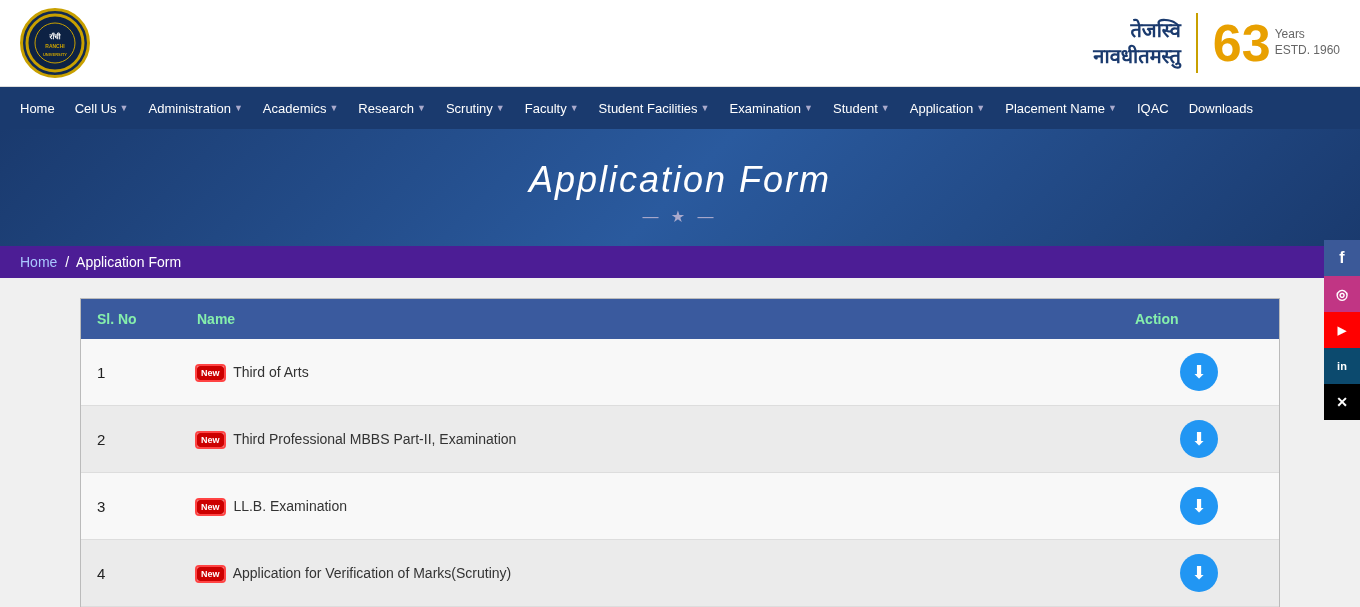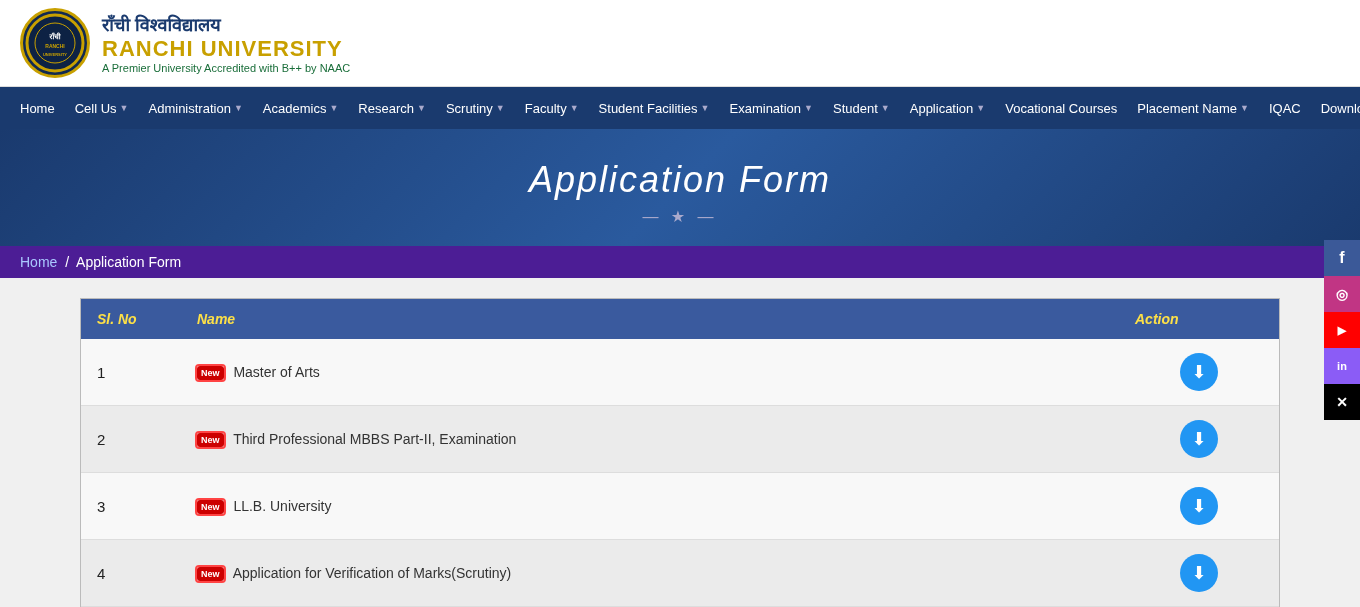--- a/index.html
+++ b/index.html
@@ -163,26 +163,25 @@
       overflow: hidden;
     }
     table {
       width: 100%;
       border-collapse: collapse;
     }
     thead tr {
       background: #3a5a9e;
     }
     thead th {
-      color: #fde047;
+      color: #86efac;
       font-size: 14px;
       font-weight: bold;
       padding: 12px 16px;
       text-align: left;
-      font-style: italic;
     }
     thead th.action-col {
       width: 160px;
     }
     thead th.sl-col {
       width: 100px;
     }
     tbody tr {
       border-bottom: 1px solid #ddd;
     }
@@ -258,21 +257,21 @@
       justify-content: center;
       color: #fff;
       font-size: 16px;
       font-weight: bold;
       cursor: pointer;
       text-decoration: none;
     }
     .social-fb { background: #3b5998; }
     .social-ig { background: #c13584; }
     .social-yt { background: #ff0000; }
-    .social-li { background: #8b5cf6; }
+    .social-li { background: #0c4a6e; }
     .social-tw { background: #000; }
 
     @keyframes pulse {
       0%,100% { opacity: 1; }
       50% { opacity: 0.5; }
     }
   </style>
 </head>
 <body>
 
@@ -280,24 +279,33 @@
   <div class="header-left">
     <div class="logo-circle">
       <svg width="60" height="60" viewBox="0 0 60 60">
         <circle cx="30" cy="30" r="28" fill="#0d2244" stroke="#c8a000" stroke-width="3"></circle>
         <circle cx="30" cy="30" r="20" fill="none" stroke="#c8a000" stroke-width="1"></circle>
         <text x="30" y="26" text-anchor="middle" fill="#fff" font-size="7" font-weight="bold">राँची</text>
         <text x="30" y="35" text-anchor="middle" fill="#c8a000" font-size="5">RANCHI</text>
         <text x="30" y="43" text-anchor="middle" fill="#c8a000" font-size="4">UNIVERSITY</text>
       </svg>
     </div>
-    <div class="logo-text">
-      <div class="hindi">राँची विश्वविद्यालय</div>
-      <h1>RANCHI UNIVERSITY</h1>
-      <div class="tagline">A Premier University Accredited with B++ by NAAC</div>
+  </div>
+  <div class="header-right">
+    <div class="hindi-slogan">
+      <div>तेजस्वि</div>
+      <div>नावधीतमस्तु</div>
+    </div>
+    <div class="divider-vertical"></div>
+    <div class="years-badge">
+      <div class="years-number">63</div>
+      <div class="years-text">
+        <div>Years</div>
+        <div>ESTD. 1960</div>
+      </div>
     </div>
   </div>
 </div>
 
 <nav class="navbar">
   <a class="nav-item" href="#">
     <span>Home</span>
   </a>
   <a class="nav-item" href="#">
     <span>Cell Us</span>
@@ -331,23 +339,20 @@
     <span>Examination</span>
     <span class="nav-arrow">▼</span>
   </a>
   <a class="nav-item" href="#">
     <span>Student</span>
     <span class="nav-arrow">▼</span>
   </a>
   <a class="nav-item" href="#">
     <span>Application</span>
     <span class="nav-arrow">▼</span>
-  </a>
-  <a class="nav-item" href="#">
-    <span>Vocational Courses</span>
   </a>
   <a class="nav-item" href="#">
     <span>Placement Name</span>
     <span class="nav-arrow">▼</span>
   </a>
   <a class="nav-item" href="#">
     <span>IQAC</span>
   </a>
   <a class="nav-item" href="#">
     <span>Downloads</span>
@@ -375,41 +380,41 @@
           <th class="sl-col">Sl. No</th>
           <th>Name</th>
           <th class="action-col">Action</th>
         </tr>
       </thead>
       <tbody>
         <tr>
           <td class="sl-col">1</td>
           <td>
             <span class="new-badge">New</span>
-            <span>Master of Arts</span>
+            <span>Third of Arts</span>
           </td>
           <td class="action-col">
             <a href="#" class="download-btn">⬇</a>
           </td>
         </tr>
         <tr>
           <td class="sl-col">2</td>
           <td>
             <span class="new-badge">New</span>
             <span>Third Professional MBBS Part-II, Examination</span>
           </td>
           <td class="action-col">
             <a href="#" class="download-btn">⬇</a>
           </td>
         </tr>
         <tr>
           <td class="sl-col">3</td>
           <td>
             <span class="new-badge">New</span>
-            <span>LL.B. University</span>
+            <span>LL.B. Examination</span>
           </td>
           <td class="action-col">
             <a href="#" class="download-btn">⬇</a>
           </td>
         </tr>
         <tr>
           <td class="sl-col">4</td>
           <td>
             <span class="new-badge">New</span>
             <span>Application for Verification of Marks(Scrutiny)</span>

